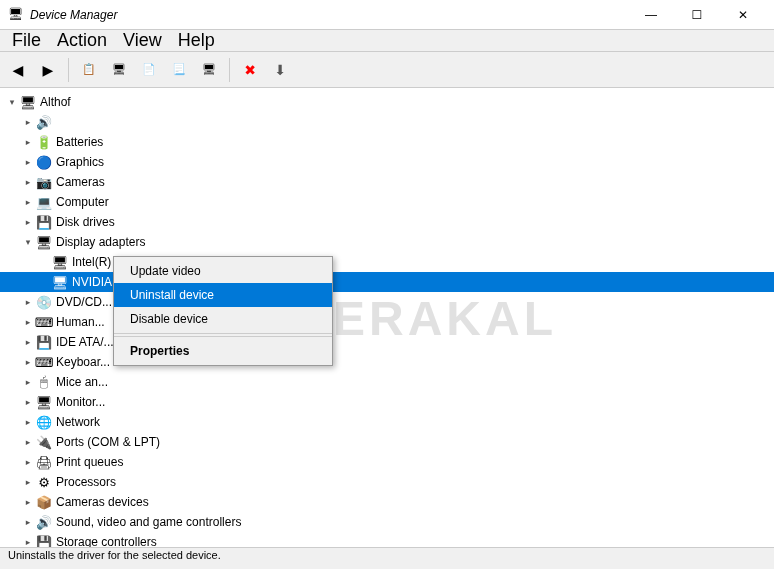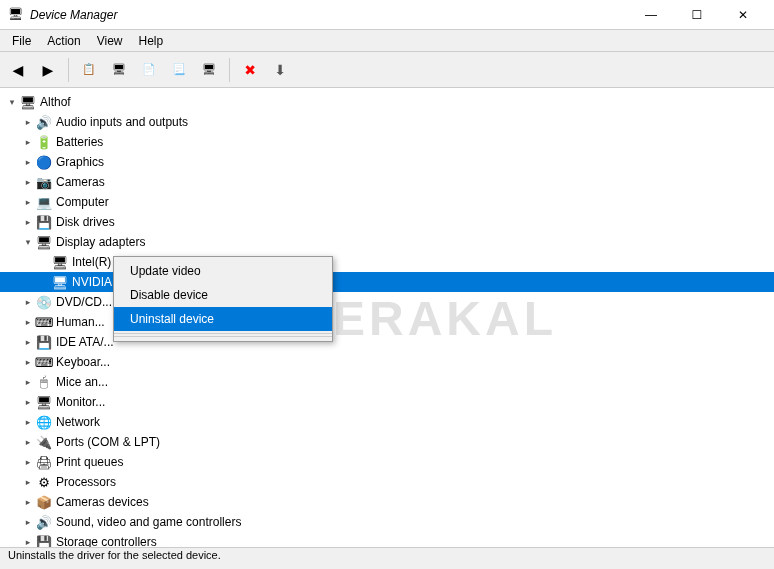--- a/index.html
+++ b/index.html
@@ -28,21 +28,21 @@
     .menu-bar {
       background: #f0f0f0;
       height: 22px;
       display: flex;
       align-items: center;
       padding: 0 4px;
       border-bottom: 1px solid #ccc;
     }
     .menu-item {
       padding: 2px 8px;
-      font-size: 12px;
+      font-size: 18px;
       cursor: pointer;
     }
 
     
     .toolbar {
       background: #f0f0f0;
       height: 36px;
       display: flex;
       align-items: center;
       padding: 0 4px;
@@ -185,21 +185,20 @@
 
     <div id="tree-container">
         <div class="tree-item" style="padding-left: 4px;">
           <span class="expand-icon">▾</span>
           <span class="item-icon" style="font-size: 13px;">🖥</span>
           <span class="item-label">Althof</span>
         </div>
         <div class="tree-item" style="padding-left: 20px;">
           <span class="expand-icon">▸</span>
           <span class="item-icon" style="font-size: 13px;">🔊</span>
-          <span class="item-label">Audio inputs and outputs</span>
         </div>
         <div class="tree-item" style="padding-left: 20px;">
           <span class="expand-icon">▸</span>
           <span class="item-icon" style="font-size: 13px;">🔋</span>
           <span class="item-label">Batteries</span>
         </div>
         <div class="tree-item" style="padding-left: 20px;">
           <span class="expand-icon">▸</span>
           <span class="item-icon" style="font-size: 13px;">🔵</span>
           <span class="item-label">Graphics</span>
@@ -299,22 +298,23 @@
           <span class="item-icon" style="font-size: 13px;">💾</span>
           <span class="item-label">Storage controllers</span>
         </div>
       </div>
   </div>
 
   <div class="watermark">BERAKAL</div>
 
   <div class="context-menu" id="context-menu">
   <div class="ctx-item">Update video</div>
+      <div class="ctx-item active">Uninstall device</div>
       <div class="ctx-item">Disable device</div>
-      <div class="ctx-item active">Uninstall device</div>
       <div class="ctx-sep"></div>
       <div class="ctx-sep"></div>
+      <div class="ctx-item bold">Properties</div>
     </div>
 </div>
 
 <div class="status-bar">
   <span>Uninstalls the driver for the selected device.</span>
 </div>
 
 </body></html>

